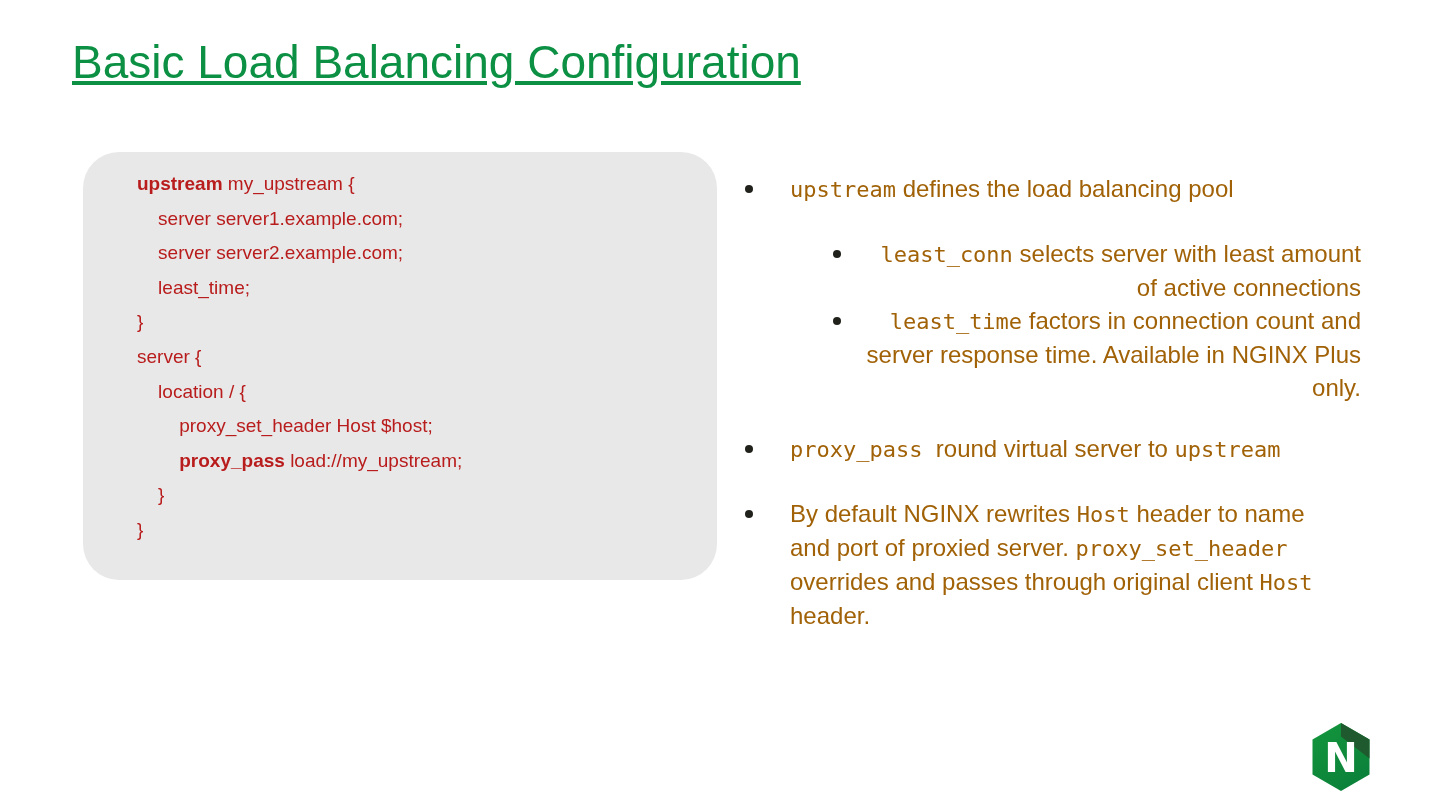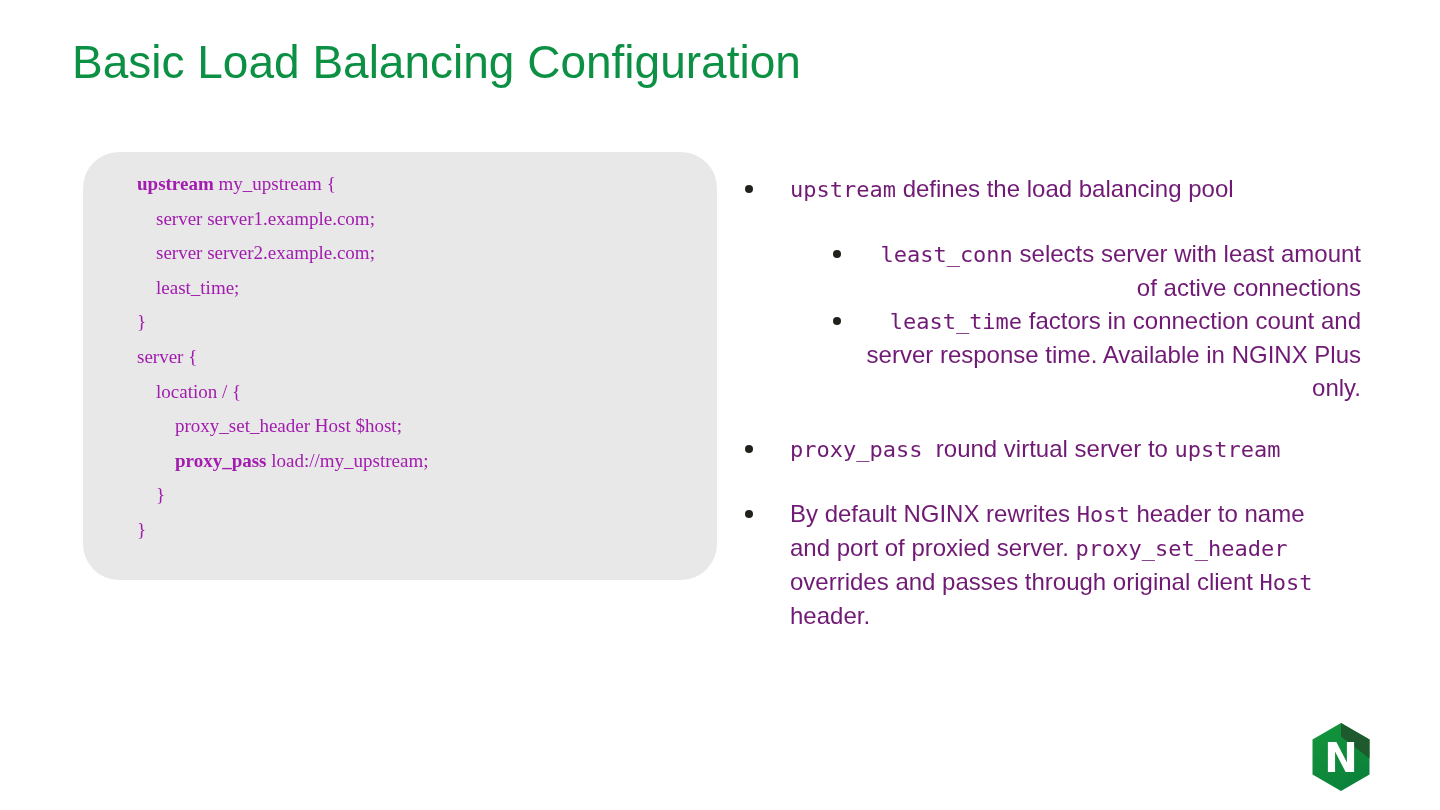--- a/index.html
+++ b/index.html
@@ -20,49 +20,50 @@
   .slide-title {
     position: absolute;
     left: 72px;
     top: 34px;
     font-size: 46px;
     font-weight: 400;
     line-height: 1.25;
     color: #0c9044;
     letter-spacing: 0px;
     white-space: nowrap;
+    text-decoration: underline;
   }
 
   
   .code-panel {
     position: absolute;
     left: 83px;
     top: 152px;
     width: 634px;
     height: 428px;
     background: #e8e8e8;
     border-radius: 36px;
     padding: 15px 0 0 54px;
   }
   .code-line {
-    font-family: Liberation Serif, serif;
+    font-family: Liberation Sans, sans-serif;
     font-size: 19px;
     line-height: 34.6px;
-    color: #a21caf;
+    color: #b91c1c;
     white-space: pre;
   }
   .code-line .kw { font-weight: bold; }
 
   
   .bullet-col {
     position: absolute;
     left: 745px;
     top: 172px;
     width: 640px;
-    color: #701a75;
+    color: #a16207;
   }
   .bullet-row {
     display: flex;
     align-items: flex-start;
   }
   .bullet-dot {
     flex: none;
     width: 8px;
     height: 8px;
     border-radius: 50%;

